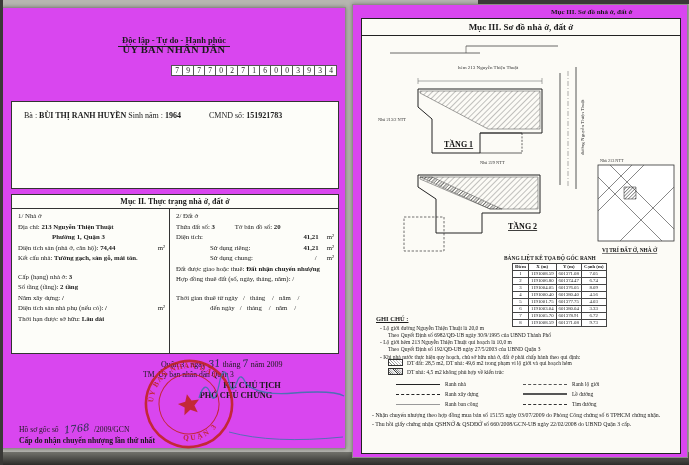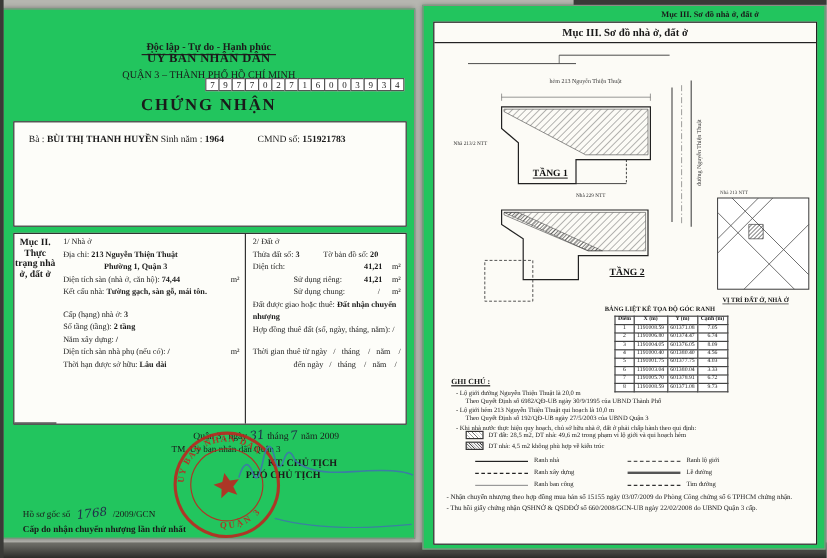--- a/index.html
+++ b/index.html
@@ -3,21 +3,21 @@
 <meta charset="utf-8">
 <style>
   html,body{margin:0;padding:0;background:#9a9a94;}
   *{box-sizing:border-box;}
   #shot{position:relative;width:689px;height:465px;background:#b6b6b0;overflow:hidden;
         font-family:"Liberation Serif","DejaVu Serif",serif;color:#1a1a1a;}
   #shot::before{content:"";position:absolute;left:0;top:0;bottom:0;width:3px;background:#3a3a37;z-index:3;}
   #shot::after{content:"";position:absolute;left:0;right:0;bottom:0;height:13px;
         background:linear-gradient(#73736d,#2c2c29);z-index:0;}
   .edge-top{position:absolute;left:478px;top:0;width:211px;height:4px;background:#3a3a37;z-index:3;}
-  .page{position:absolute;background:#22c55e;border:1px solid #8d8d86;box-shadow:0 0 4px rgba(0,0,0,.35);z-index:1;}
+  .page{position:absolute;background:#d946ef;border:1px solid #8d8d86;box-shadow:0 0 4px rgba(0,0,0,.35);z-index:1;}
   #pageL{left:2px;top:7px;width:344px;height:442px;}
   #pageR{left:352px;top:4px;width:336px;height:454px;}
   .abs{position:absolute;}
   .b{font-weight:bold;}
   .ctr{text-align:center;}
   .pre{white-space:pre;}
   
   .country{left:0;top:9px;width:100%;font-size:9px;letter-spacing:.2px;}
   .motto-wrap{left:0;top:21px;width:100%;}
   .motto{display:inline-block;font-size:8.5px;border-bottom:1px solid #222;padding:0 4px 1px;}
@@ -26,21 +26,21 @@
   .serial-row{right:8px;top:57px;display:flex;}
   .digit-box{width:12px;height:11px;border:1px solid #555;margin-left:-1px;font-size:7.5px;
              line-height:10px;text-align:center;background:#fff;}
   .gcn-title{left:0;top:73px;width:100%;font-size:14px;letter-spacing:1.5px;}
   .secbox{border:1px solid #333;background:#fdfdf9;}
   .sec-head{border-bottom:1px solid #333;font-size:8px;font-weight:bold;text-align:center;
             padding:2px 0;}
   #sec1{left:8px;top:93px;width:328px;height:88px;}
   .owner-line{padding:9px 0 0 12px;font-size:8px;}
   .owner-line .gap1{} .owner-line .gap2{margin-left:26px;margin-top:12px;}
-  #sec2{left:8px;top:186px;width:328px;height:160px;display:flex;flex-direction:row;}
+  #sec2{left:8px;top:186px;width:328px;height:160px;display:flex;flex-direction:column;}
   .cols{flex:1;display:flex;font-size:6.8px;line-height:1.55;}
   .colL{width:158px;border-right:1px solid #333;padding:2px 4px 0 6px;}
   .colR{flex:1;padding:2px 4px 0 6px;}
   .sec2-foot{border-top:1px solid #333;font-size:7.3px;text-align:center;padding:2px 0;}
   .ind{padding-left:34px;}
   .rgt{float:right;}
   .hand{font-style:italic;color:#23304a;display:inline-block;transform:rotate(-7deg);
         font-size:10px;font-family:"DejaVu Serif",serif;}
   .dateline{left:158px;top:350px;font-size:8px;}
   .tmline{left:140px;top:362px;font-size:7.6px;}
@@ -85,47 +85,45 @@
 <body>
 
 <div id="shot">
   <div class="edge-top"></div>
 
   <div id="pageL" class="page">
     <div class="abs ctr motto-wrap">
       <span class="b motto">Độc lập - Tự do - Hạnh phúc</span>
     </div>
     <div class="abs ctr b agency">ỦY BAN NHÂN DÂN</div>
-    <div class="abs ctr district">QUẬN 3 – THÀNH PHỐ HỒ CHÍ MINH</div>
 
     <div class="abs serial-row">
 
     <span class="digit-box">7</span>
         <span class="digit-box">9</span>
         <span class="digit-box">7</span>
         <span class="digit-box">7</span>
         <span class="digit-box">0</span>
         <span class="digit-box">2</span>
         <span class="digit-box">7</span>
         <span class="digit-box">1</span>
         <span class="digit-box">6</span>
         <span class="digit-box">0</span>
         <span class="digit-box">0</span>
         <span class="digit-box">3</span>
         <span class="digit-box">9</span>
         <span class="digit-box">3</span>
         <span class="digit-box">4</span>
       </div>
 
-    <div class="abs ctr b gcn-title">CHỨNG NHẬN</div>
 
     <div id="sec1" class="abs secbox">
       <div class="owner-line">
         <span>Bà :</span>
-        <span class="b">BÙI THỊ THANH HUYỀN</span>
+        <span class="b">BÙI THỊ RANH HUYỀN</span>
         <span class="gap1">Sinh năm :</span>
         <span class="b">1964</span>
         <span class="gap2">CMND số:</span>
         <span class="b">151921783</span>
       </div>
     </div>
 
     <div id="sec2" class="abs secbox">
       <div class="sec-head">Mục II. Thực trạng nhà ở, đất ở</div>
       <div class="cols">
@@ -209,21 +207,21 @@
     <div class="abs dateline">
       <span>Quận 3 , ngày</span>
       <span class="hand">31</span>
       <span>tháng</span>
       <span class="hand">7</span>
       <span>năm</span>
       <span>2009</span>
     </div>
     <div class="abs tmline">TM. Ủy ban nhân dân   Quận 3</div>
     <div class="abs b ktline">KT. CHỦ TỊCH</div>
-    <div class="abs b pholine">PHÓ CHỦ TỊCH</div>
+    <div class="abs b pholine">PHÓ CHỦ CHỨNG</div>
 
     <svg class="abs stamp" viewBox="0 0 92 92">
       <g transform="rotate(-12 46 46)">
         <circle cx="46" cy="46" r="43" fill="none" stroke="#c0241f" stroke-width="2.6"></circle>
         <circle cx="46" cy="46" r="30" fill="none" stroke="#c0241f" stroke-width="1"></circle>
         <path d="M46 36 l3.2 7 7.6.6 -5.8 5 1.8 7.4 -6.8-4 -6.8 4 1.8-7.4 -5.8-5 7.6-.6z" fill="#c0241f"></path>
         <defs>
           <path id="arcT" d="M46 46 m-36 0 a36 36 0 1 1 72 0"></path>
           <path id="arcB" d="M46 46 m-36 0 a36 36 0 1 0 72 0"></path>
         </defs>

